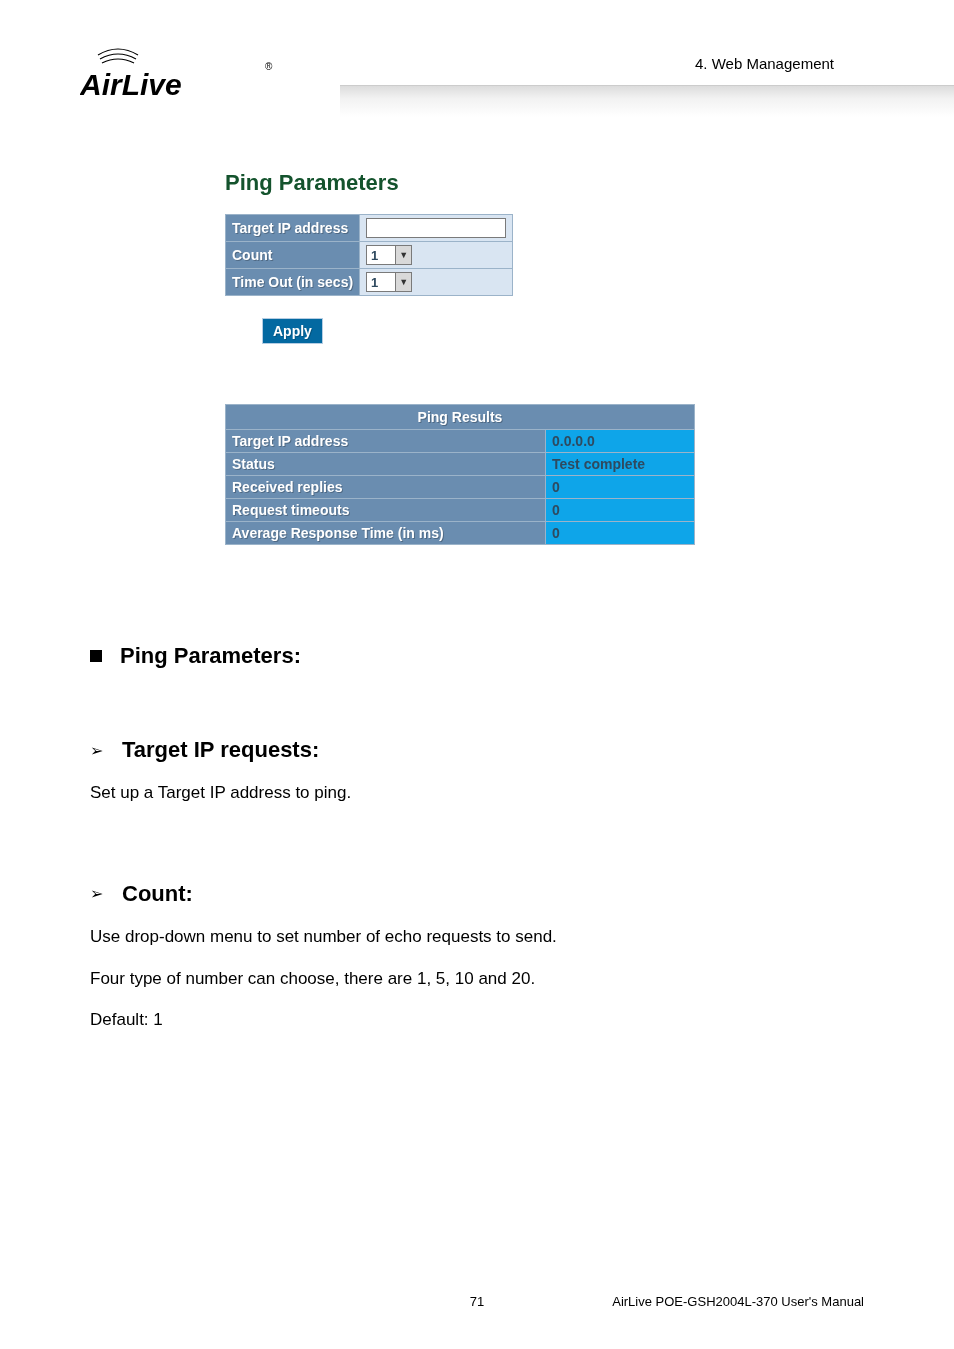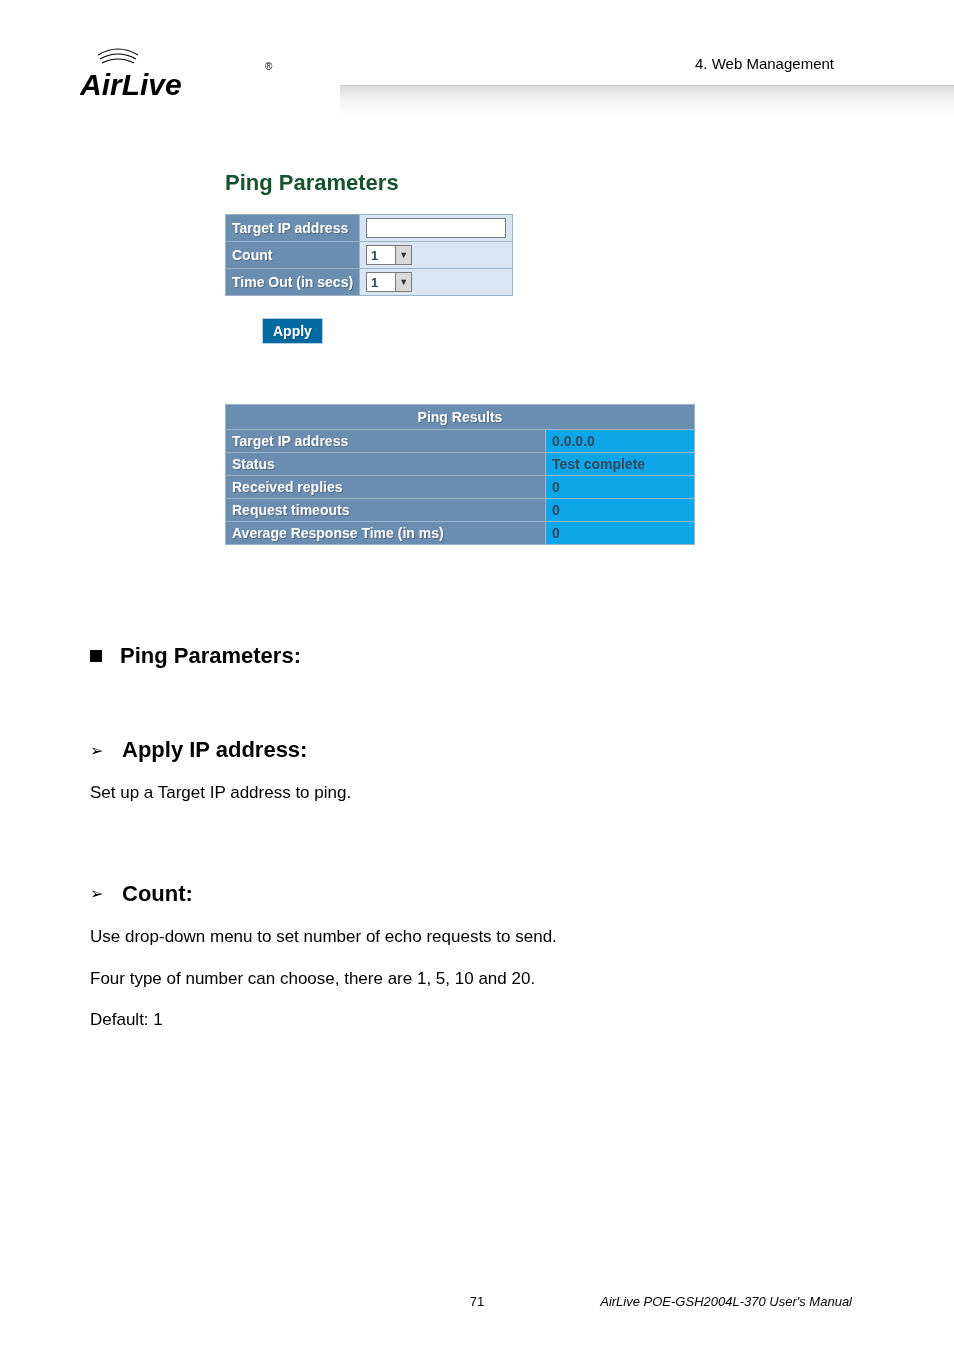--- a/index.html
+++ b/index.html
@@ -197,22 +197,21 @@
     justify-content: center;
     font-size: 13px;
   }
   .footer .pagenum {
     position: absolute;
     left: 50%;
     transform: translateX(-50%);
   }
   .footer .manual {
     position: absolute;
-    right: 12px;
-    font-style: italic;
+    right: 0;
   }
 </style>
 </head>
 <body>
 
 <div class="page">
   <div class="header">
     <div class="logo">
       <svg width="200" height="70" viewBox="0 0 200 70">
         <g fill="#000">
@@ -297,21 +296,21 @@
   <div class="doc-body">
     <div class="gap"></div>
     <div class="bullet-line">
       <span class="bullet-square"></span>
       <span class="bullet-text">Ping Parameters:</span>
     </div>
 
     <div class="gap"></div>
     <div class="bullet-line">
       <span class="bullet-arrow">➢</span>
-      <span class="bullet-text">Apply IP address:</span>
+      <span class="bullet-text">Target IP requests:</span>
     </div>
     <div class="body-text">Set up a Target IP address to ping.</div>
 
     <div class="gap"></div>
     <div class="bullet-line">
       <span class="bullet-arrow">➢</span>
       <span class="bullet-text">Count:</span>
     </div>
     <div class="body-text">Use drop-down menu to set number of echo requests to send.</div>
     <div class="body-text">Four type of number can choose, there are 1, 5, 10 and 20.</div>

